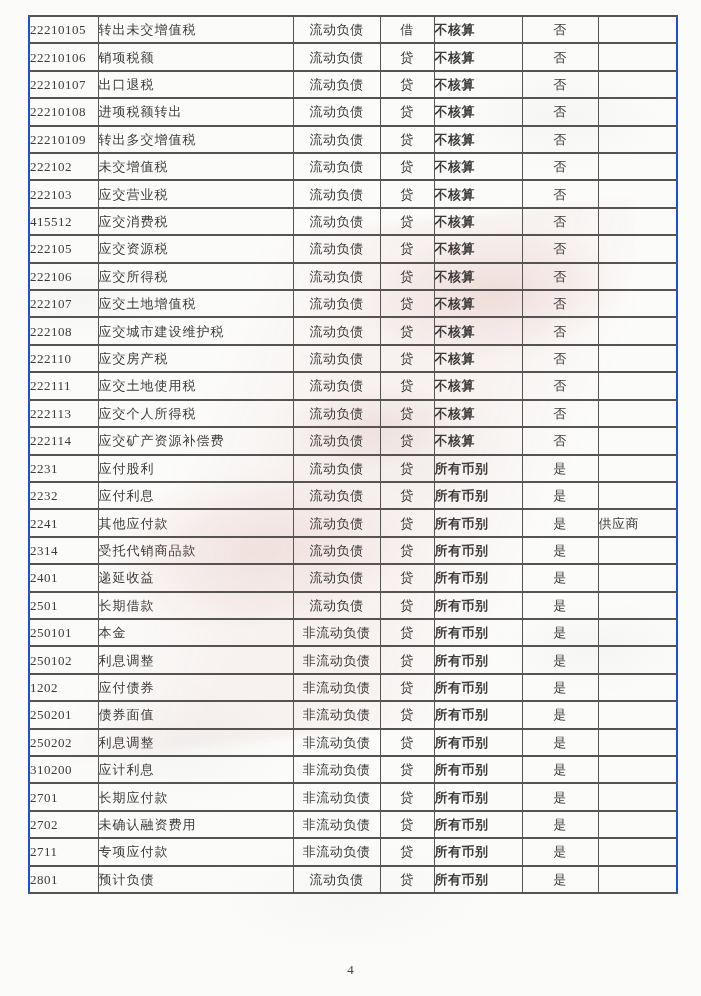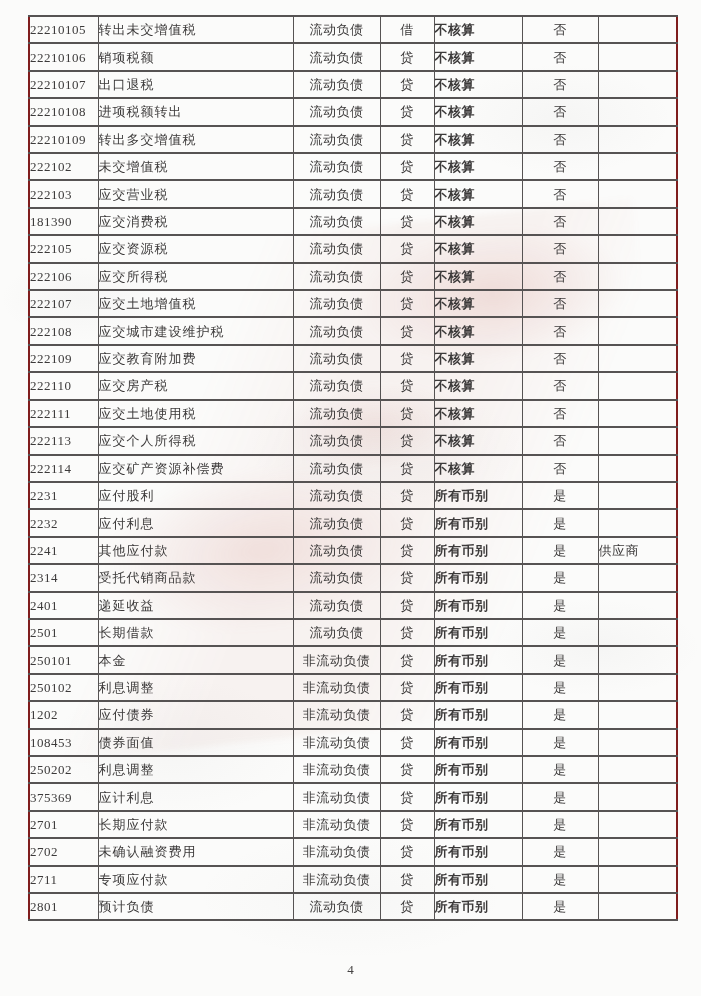--- a/index.html
+++ b/index.html
@@ -48,21 +48,21 @@
     transform: rotate(-6deg);
     pointer-events: none;
   }
   table.accounts {
     position: absolute;
     left: 28px;
     top: 15px;
     width: 648px;
     border-collapse: collapse;
     table-layout: fixed;
-    border: 2px solid #7f1d1d;
+    border: 2px solid #1d4ed8;
   }
   table.accounts td {
     border: 1px solid #565353;
     border-top-width: 2px;
     border-bottom-width: 2px;
     font-size: 13px;
     line-height: 1;
     padding: 0;
     vertical-align: middle;
     white-space: nowrap;
@@ -180,21 +180,21 @@
         <tr>
     <td class="code">222103</td>
     <td class="name">应交营业税</td>
     <td class="category">流动负债</td>
     <td class="direction">贷</td>
     <td class="accounting">不核算</td>
     <td class="flag">否</td>
     <td class="auxiliary"></td>
   </tr>
         <tr>
-    <td class="code">181390</td>
+    <td class="code">415512</td>
     <td class="name">应交消费税</td>
     <td class="category">流动负债</td>
     <td class="direction">贷</td>
     <td class="accounting">不核算</td>
     <td class="flag">否</td>
     <td class="auxiliary"></td>
   </tr>
         <tr>
     <td class="code">222105</td>
     <td class="name">应交资源税</td>
@@ -225,29 +225,20 @@
         <tr>
     <td class="code">222108</td>
     <td class="name">应交城市建设维护税</td>
     <td class="category">流动负债</td>
     <td class="direction">贷</td>
     <td class="accounting">不核算</td>
     <td class="flag">否</td>
     <td class="auxiliary"></td>
   </tr>
         <tr>
-    <td class="code">222109</td>
-    <td class="name">应交教育附加费</td>
-    <td class="category">流动负债</td>
-    <td class="direction">贷</td>
-    <td class="accounting">不核算</td>
-    <td class="flag">否</td>
-    <td class="auxiliary"></td>
-  </tr>
-        <tr>
     <td class="code">222110</td>
     <td class="name">应交房产税</td>
     <td class="category">流动负债</td>
     <td class="direction">贷</td>
     <td class="accounting">不核算</td>
     <td class="flag">否</td>
     <td class="auxiliary"></td>
   </tr>
         <tr>
     <td class="code">222111</td>
@@ -351,39 +342,39 @@
         <tr>
     <td class="code">1202</td>
     <td class="name">应付债券</td>
     <td class="category">非流动负债</td>
     <td class="direction">贷</td>
     <td class="accounting">所有币别</td>
     <td class="flag">是</td>
     <td class="auxiliary"></td>
   </tr>
         <tr>
-    <td class="code">108453</td>
+    <td class="code">250201</td>
     <td class="name">债券面值</td>
     <td class="category">非流动负债</td>
     <td class="direction">贷</td>
     <td class="accounting">所有币别</td>
     <td class="flag">是</td>
     <td class="auxiliary"></td>
   </tr>
         <tr>
     <td class="code">250202</td>
     <td class="name">利息调整</td>
     <td class="category">非流动负债</td>
     <td class="direction">贷</td>
     <td class="accounting">所有币别</td>
     <td class="flag">是</td>
     <td class="auxiliary"></td>
   </tr>
         <tr>
-    <td class="code">375369</td>
+    <td class="code">310200</td>
     <td class="name">应计利息</td>
     <td class="category">非流动负债</td>
     <td class="direction">贷</td>
     <td class="accounting">所有币别</td>
     <td class="flag">是</td>
     <td class="auxiliary"></td>
   </tr>
         <tr>
     <td class="code">2701</td>
     <td class="name">长期应付款</td>

